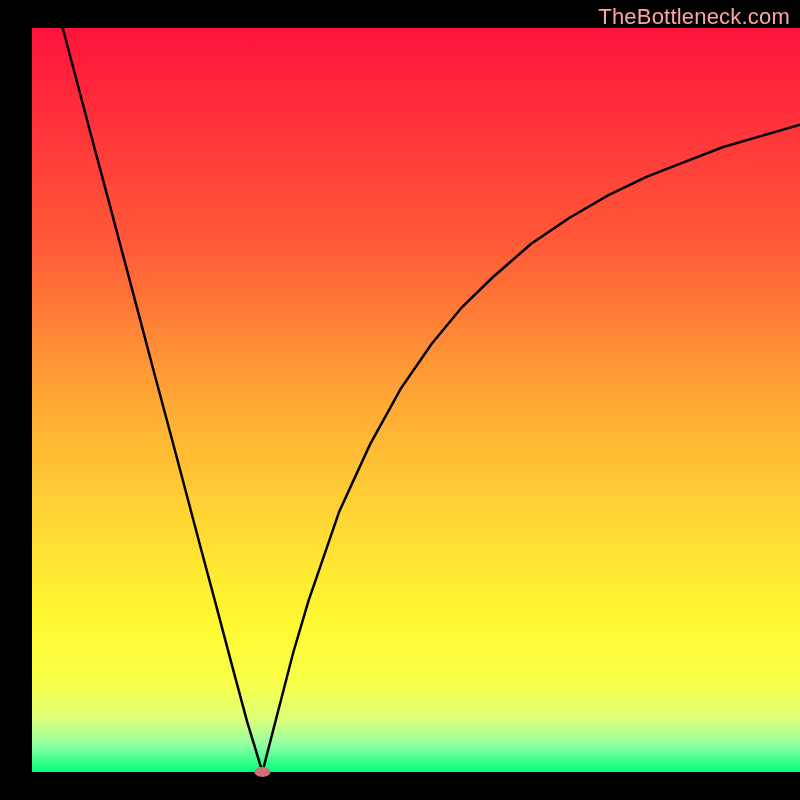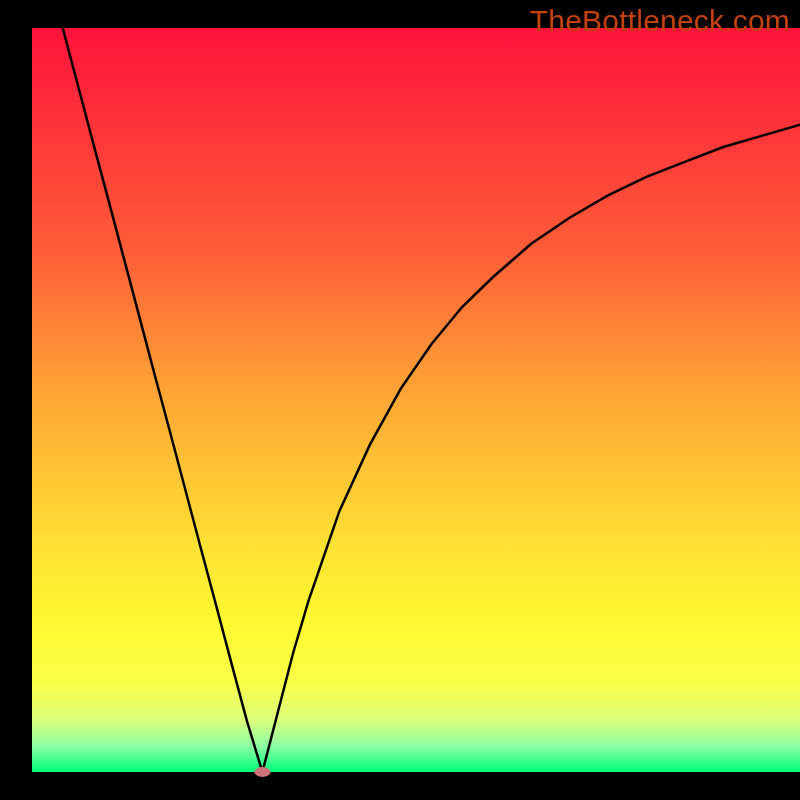--- a/index.html
+++ b/index.html
@@ -13,22 +13,22 @@
   }
   .wrap {
     position: relative;
     width: 800px;
     height: 800px;
   }
   .attribution {
     position: absolute;
     top: 4px;
     right: 10px;
-    color: #c2410c;
-    font-size: 30px;
+    color: #fca5a5;
+    font-size: 22px;
     font-weight: 500;
     letter-spacing: 0.2px;
     z-index: 10;
   }
   svg {
     display: block;
   }
 </style>
 </head>
 <body>

